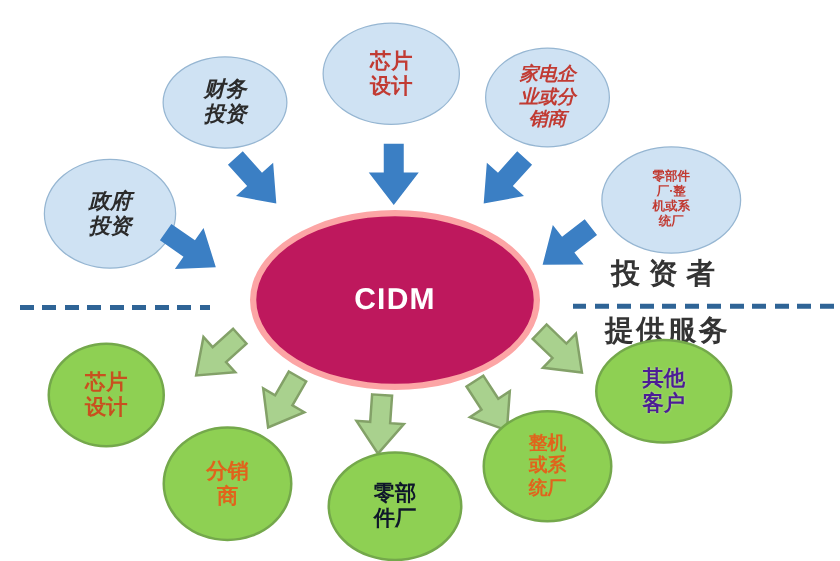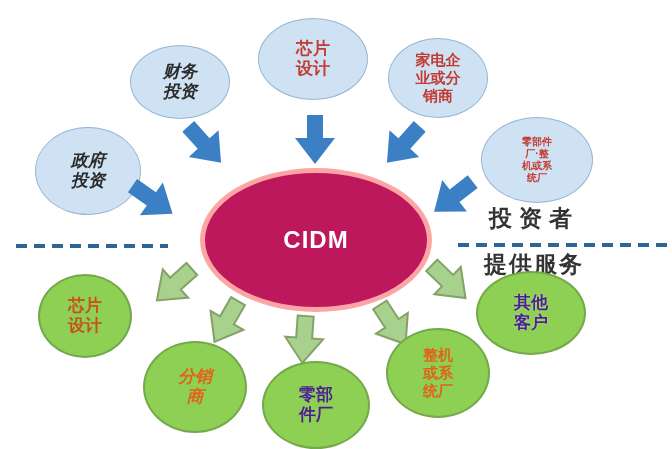--- a/index.html
+++ b/index.html
@@ -78,21 +78,21 @@
   <div class="circle blue-circle" style="left:130px;top:45px;width:100px;height:74px;">
     <span class="lbl txt-dark">财务
 投资</span>
   </div>
 
   <div class="circle blue-circle" style="left:258px;top:18px;width:110px;height:82px;">
     <span class="lbl txt-red fs17">芯片
 设计</span>
   </div>
 
-  <div class="circle blue-circle" style="left:388px;top:38px;width:100px;height:80px;">
+  <div class="circle blue-circle" style="left:388px;top:38px;width:100px;height:80px;font-style:italic;">
     <span class="lbl txt-red fs15">家电企
 业或分
 销商</span>
   </div>
 
   <div class="circle blue-circle" style="left:481px;top:117px;width:112px;height:86px;">
     <span class="lbl txt-red fs14">零部件
 厂·整
 机或系
 统厂</span>
@@ -158,27 +158,27 @@
     <svg viewBox="0 0 44 52">
         <polygon points="14,2 30,2 30,24 41,24 22,49 3,24 14,24"></polygon>
       </svg>
   </div>
 
   <div class="circle green-circle" style="left:38px;top:274px;width:94px;height:84px;">
     <span class="lbl txt-orange fs17" style="color:#c8501f;">芯片
 设计</span>
   </div>
 
-  <div class="circle green-circle" style="left:143px;top:341px;width:104px;height:92px;font-style:italic;">
+  <div class="circle green-circle" style="left:130px;top:341px;width:104px;height:92px;">
     <span class="lbl txt-orange fs17">分销
 商</span>
   </div>
 
   <div class="circle green-circle" style="left:262px;top:361px;width:108px;height:88px;">
-    <span class="lbl txt-orange fs17" style="color:#4c1d95;">零部
+    <span class="lbl txt-orange fs17" style="color:#0f172a;">零部
 件厂</span>
   </div>
 
   <div class="circle green-circle" style="left:386px;top:328px;width:104px;height:90px;">
     <span class="lbl txt-orange fs15">整机
 或系
 统厂</span>
   </div>
 
   <div class="circle green-circle" style="left:476px;top:271px;width:110px;height:84px;">

